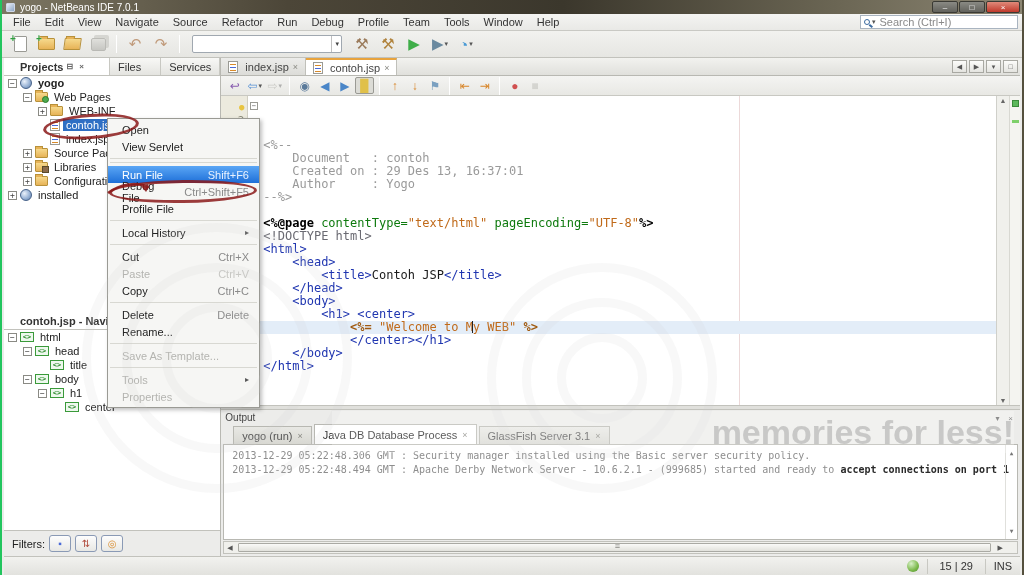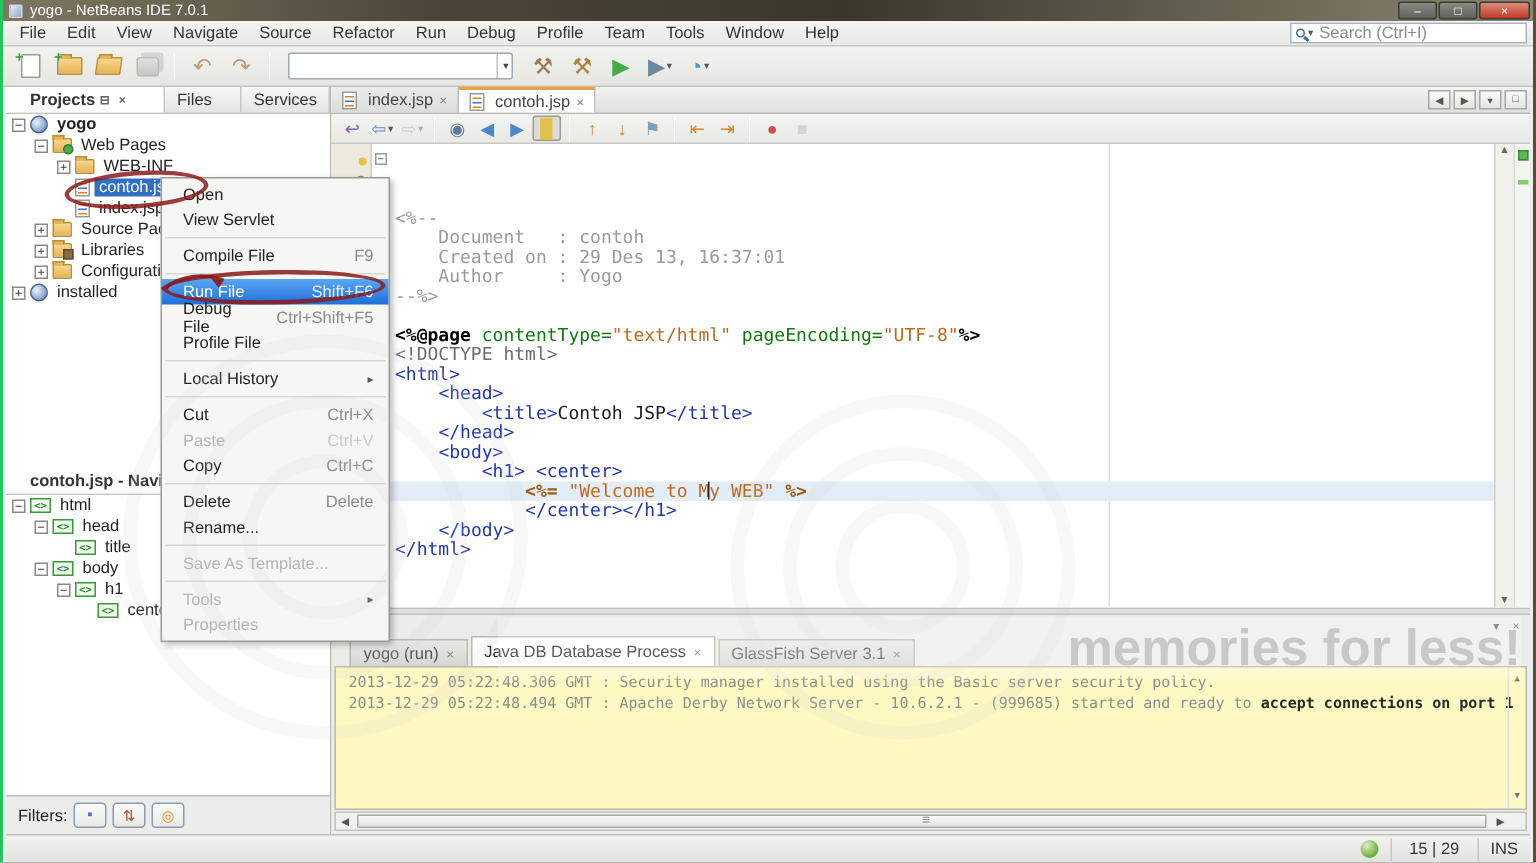--- a/index.html
+++ b/index.html
@@ -98,21 +98,21 @@
 #errstripe{width:11px;background:#f4f4f0;border-left:1px solid #d8d8d2;position:relative}
 .errsq{position:absolute;top:4px;left:2px;width:7px;height:7px;background:#5cb85c;border:1px solid #3a8a3a}
 .errtick{position:absolute;top:24px;left:2px;width:7px;height:3px;background:#7ed06a}
 
 #splitter{height:5px;background:#e0e0dc;border-top:1px solid #c2c2bc;border-bottom:1px solid #c2c2bc}
 #output{flex:none;height:146px;display:flex;flex-direction:column;background:#ececea}
 #outhead{height:14px;display:flex;align-items:center;padding:0 4px;color:#444;font-size:10px;justify-content:space-between}
 #outtabs{height:20px;display:flex;align-items:flex-end;padding-left:12px;gap:2px}
 .outtab{display:flex;align-items:center;gap:5px;height:18px;padding:0 8px;border:1px solid #b8b8b2;border-bottom:none;background:linear-gradient(#e8e8e4,#d8d8d2);color:#555}
 .outtab.active{background:#fff;font-weight:normal;height:20px;color:#222}
-#console{flex:1;background:#fef9c3;border:1px solid #b8b8b2;margin:0 2px;font:10px/14px "DejaVu Sans Mono",monospace;color:#8e8e8e;padding:4px 8px;overflow:hidden;position:relative;white-space:pre}
+#console{flex:1;background:#ffffff;border:1px solid #b8b8b2;margin:0 2px;font:10px/14px "DejaVu Sans Mono",monospace;color:#8e8e8e;padding:4px 8px;overflow:hidden;position:relative;white-space:pre}
 #console b{color:#2a2a2a}
 #convscroll{position:absolute;right:0;top:0;bottom:0;width:12px;border-left:1px solid #e0e0dc;display:flex;flex-direction:column;justify-content:space-between;align-items:center;font-size:6px;color:#777;padding:1px 0}
 #outhscroll{height:13px;margin:1px 2px 2px;background:#f0f0ec;border:1px solid #c2c2bc;position:relative;display:flex;align-items:center}
 .hthumb{position:absolute;left:14px;right:26px;top:1px;bottom:1px;background:linear-gradient(#fafaf8,#e2e2dc);border:1px solid #aaaaa4;border-radius:1px}
 .hthumb::after{content:"≡";position:absolute;left:50%;top:-3px;color:#8a8a84;font-size:9px}
 .harrow{position:absolute;font-size:7px;color:#555;top:2px}
 
 #statusbar{position:absolute;left:2px;right:2px;bottom:0;height:19px;background:linear-gradient(#f2f2ef,#e2e2de);border-top:1px solid #c2c2bc;display:flex;align-items:center;justify-content:flex-end;font-size:11px;color:#333}
 .scell{border-left:1px solid #c8c8c2;height:15px;display:flex;align-items:center;padding:0 8px}
 .notif{width:12px;height:12px;border-radius:50%;background:radial-gradient(circle at 35% 30%,#d8f0c8,#7ab84a 60%,#4a8a2a)}
@@ -496,24 +496,20 @@
   </div>
 
   <div id="ctxmenu">
       <div class="cmrow">
         <span>Open</span>
       </div>
       <div class="cmrow">
         <span>View Servlet</span>
       </div>
       <div class="cmsep"></div>
-      <div class="cmrow">
-        <span>Compile File</span>
-        <span class="sc">F9</span>
-      </div>
       <div class="cmsep"></div>
       <div class="cmrow sel">
         <span>Run File</span>
         <span class="sc">Shift+F6</span>
       </div>
       <div class="cmrow">
         <span>Debug File</span>
         <span class="sc">Ctrl+Shift+F5</span>
       </div>
       <div class="cmrow">

